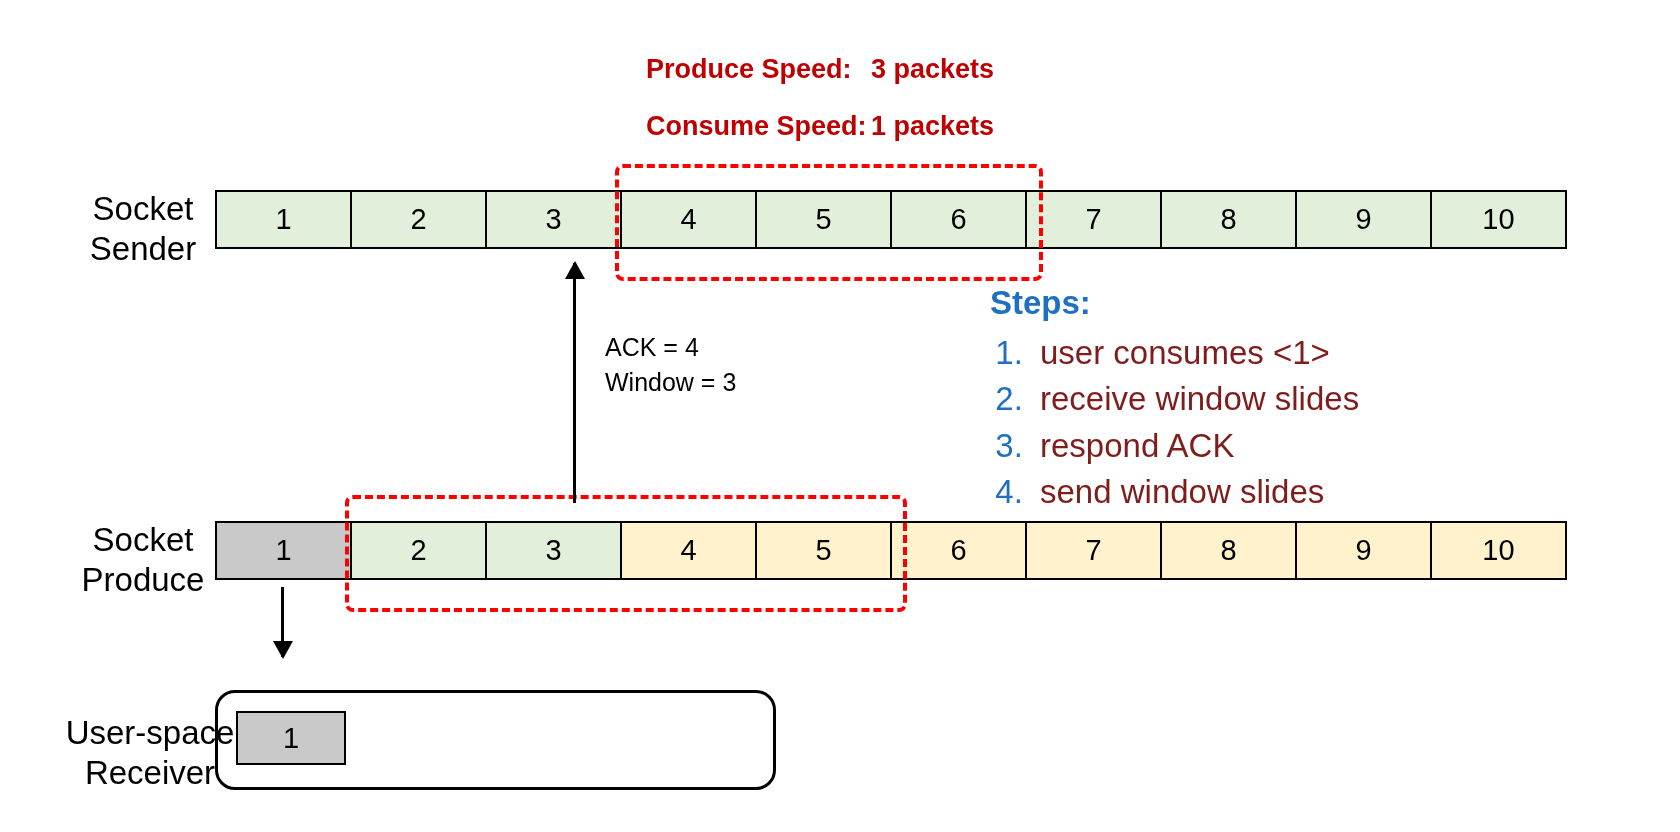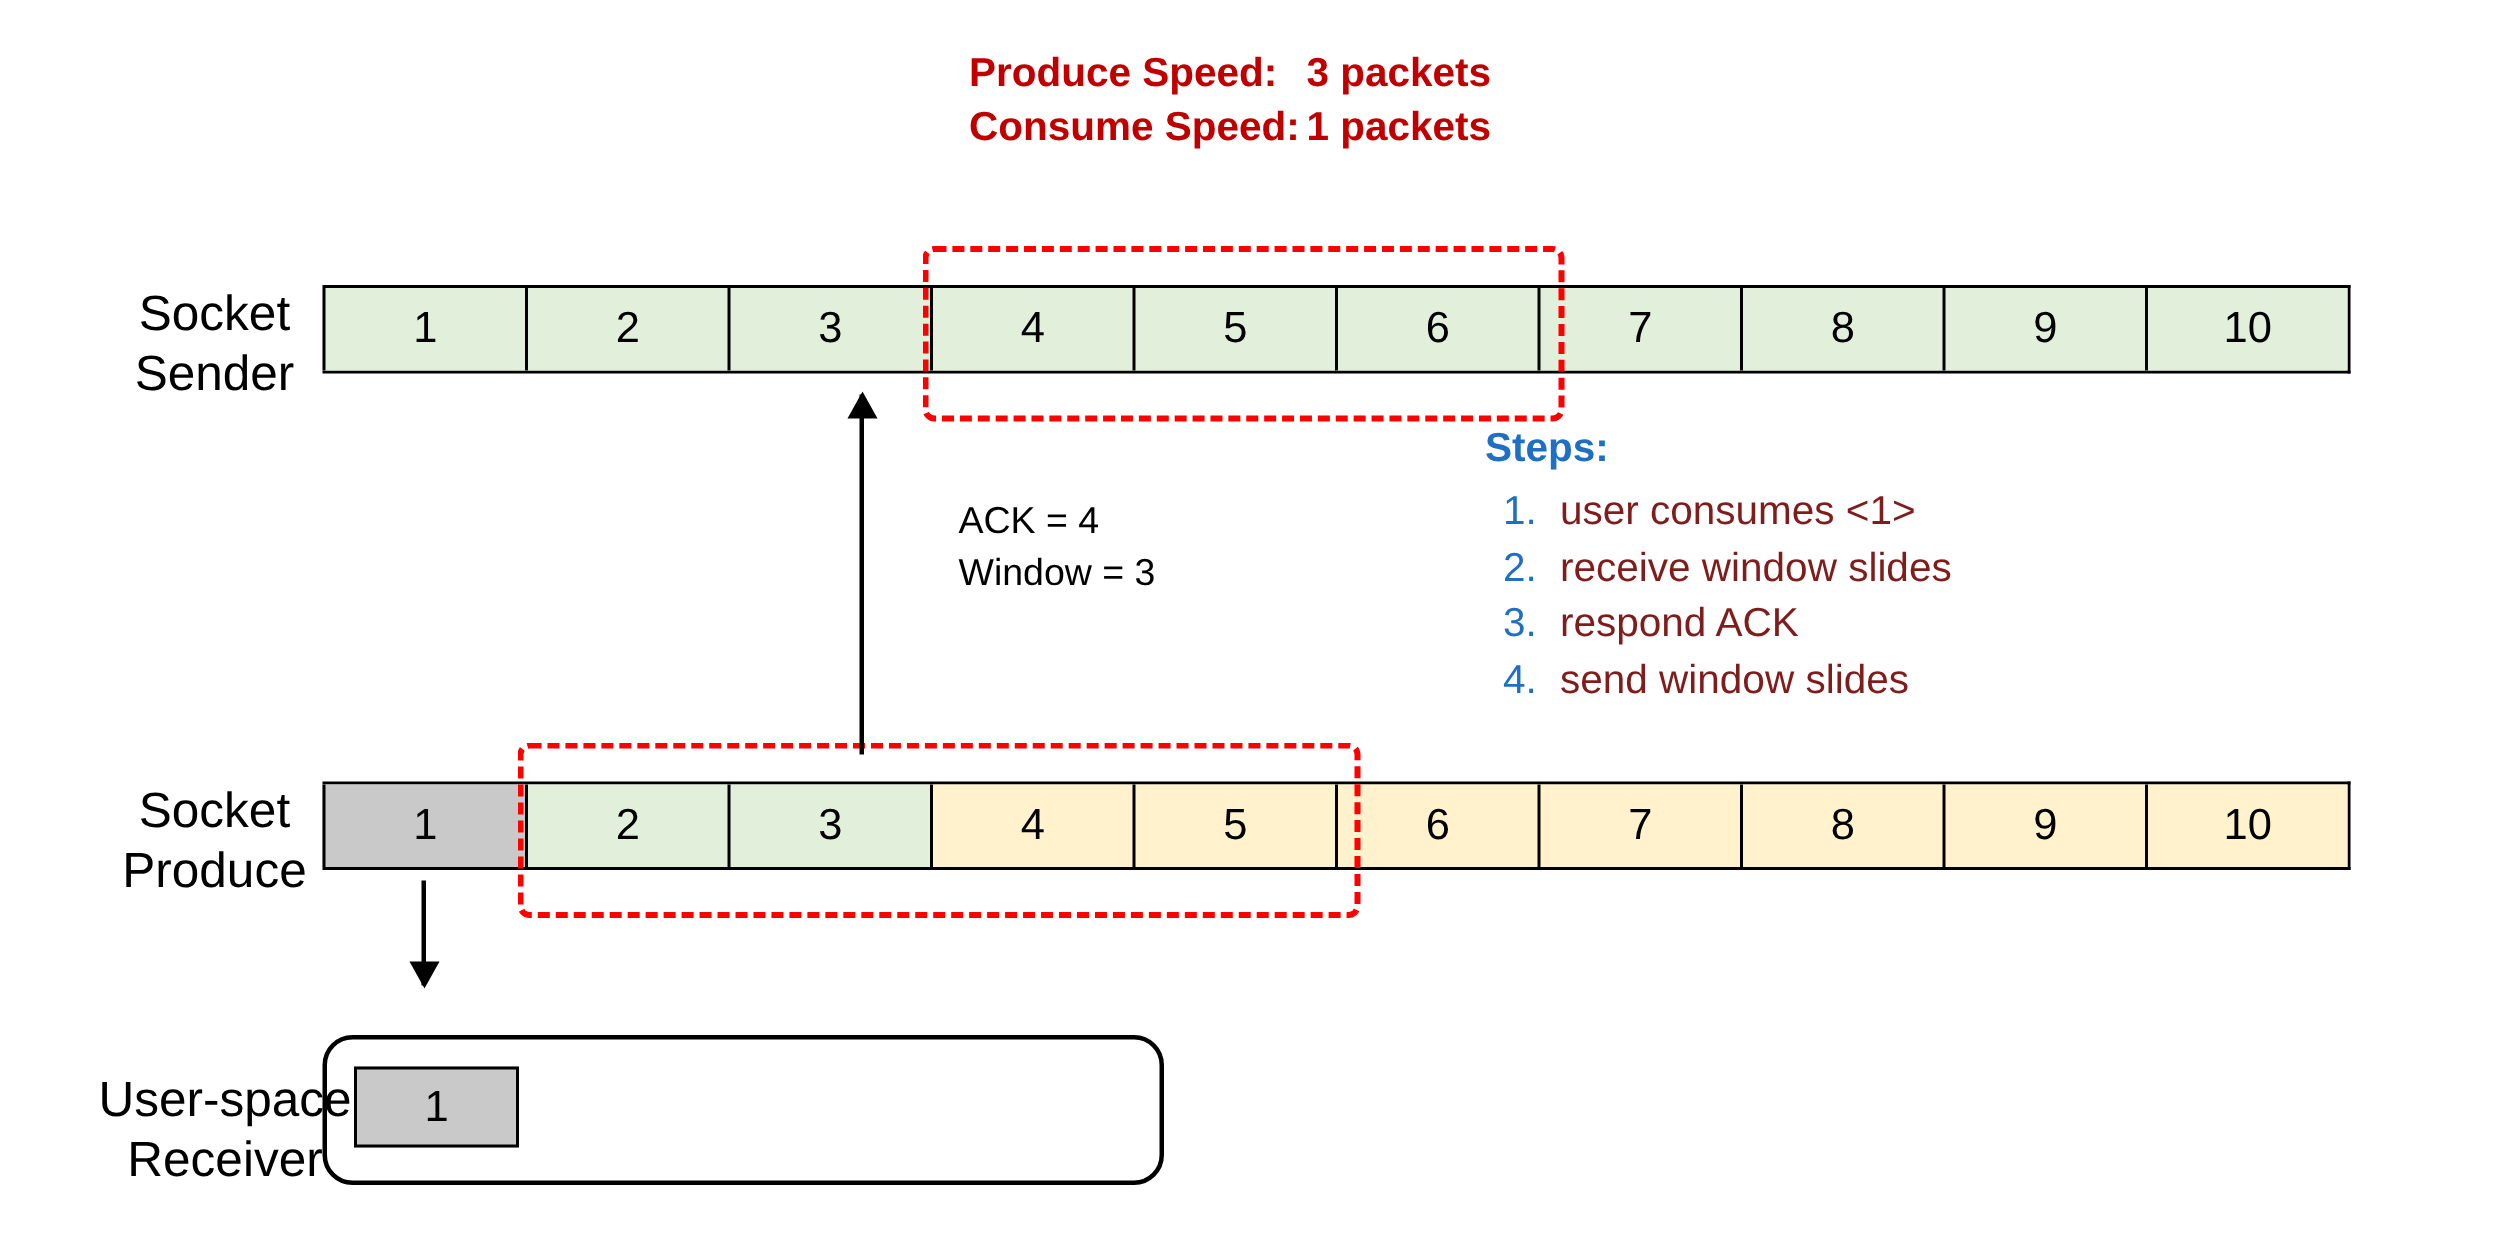--- a/index.html
+++ b/index.html
@@ -15,21 +15,21 @@
   }
   .speed-block {
     position: absolute;
     left: 646px;
     top: 30px;
     color: #c00000;
     font-size: 27px;
     font-weight: 600;
     line-height: 1.35;
   }
-  .speed-row { display: flex; }
+  .speed-row { display: flex; margin-top: 21px; }
   .speed-label { width: 225px; }
   .speed-val   { width: 140px; }
   .label {
     position: absolute;
     font-size: 33px;
     color: #000;
     text-align: center;
     line-height: 1.2;
   }
   .sender-label   { left: 68px;  top: 189px; width: 150px; }
@@ -86,29 +86,29 @@
   .arrow-down::after {
     content: "";
     position: absolute;
     left: -8px; bottom: -2px;
     border-left: 10px solid transparent;
     border-right: 10px solid transparent;
     border-top: 18px solid #000;
   }
   .ack-block {
     position: absolute;
-    left: 639px; top: 330px;
+    left: 605px; top: 330px;
     font-size: 25px;
     color: #000;
     line-height: 1.4;
   }
   .steps-block {
     position: absolute;
     left: 990px; top: 280px;
-    font-size: 27px;
+    font-size: 33px;
     line-height: 1.4;
   }
   .steps-title {
     color: #1f6fc3;
     font-weight: 700;
     margin-bottom: 4px;
   }
   .steps-ol {
     margin: 0;
     padding-left: 42px;

